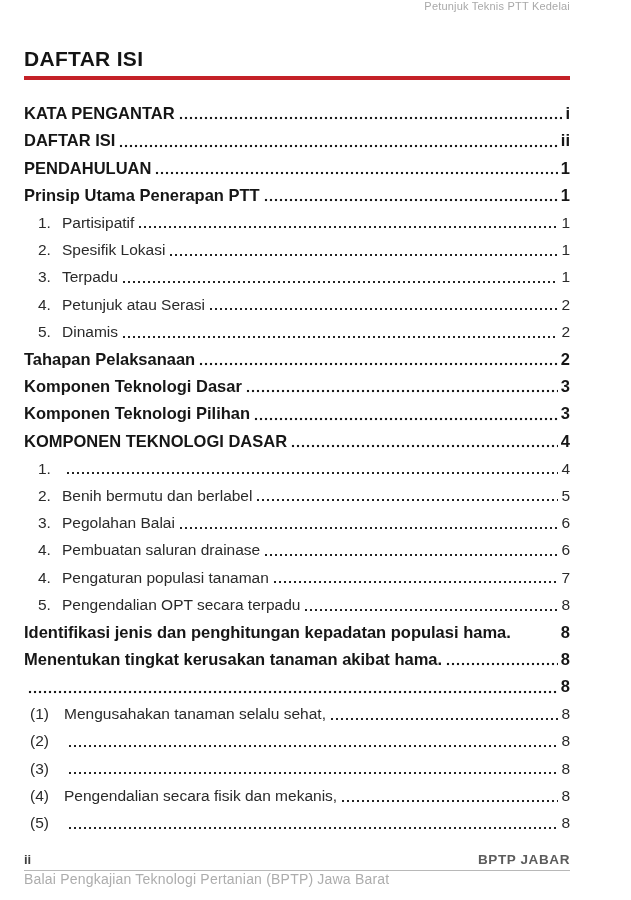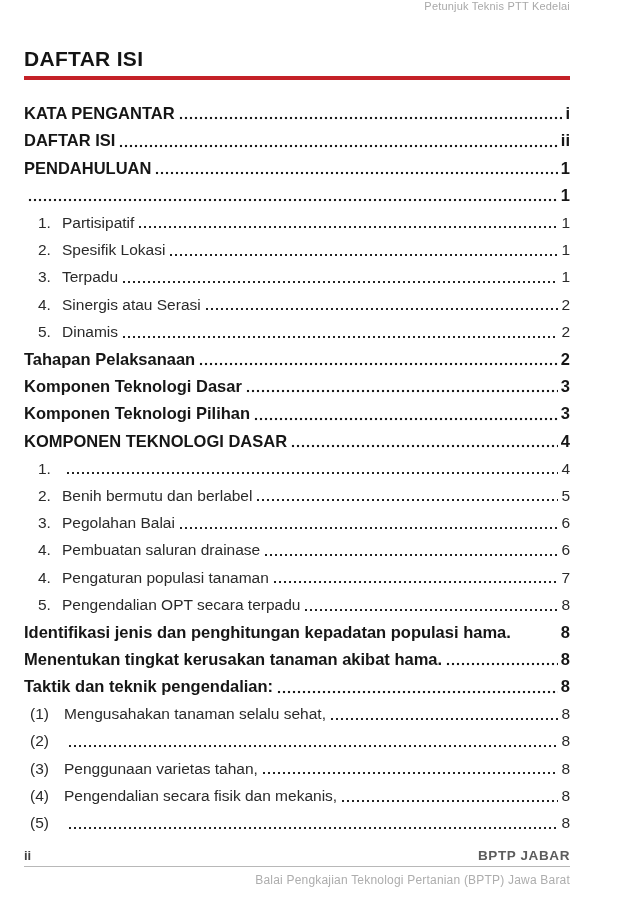--- a/index.html
+++ b/index.html
@@ -82,23 +82,23 @@
   .footer-page-num { font-size: 13px; color: #3f3f3f; font-weight: bold; }
   .footer-org-short {
     font-size: 13.5px;
     font-weight: bold;
     color: #5c5c5c;
     letter-spacing: 0.6px;
     margin-top: 12px;
   }
   .footer-line { height: 1px; background: #b8b8b8; }
   .footer-sub {
-    margin-top: 6px;
-    text-align: right;
-    font-size: 12px;
+    margin-top: 0;
+    text-align: left;
+    font-size: 14px;
     color: #adadad;
     letter-spacing: 0.2px;
   }
 </style>
 </head>
 <body>
 
 <div class="page">
 
   <div class="running-header">Petunjuk Teknis PTT Kedelai</div>
@@ -125,20 +125,21 @@
 
   <div class="toc-row bold indent-0">
 
     <span class="label">PENDAHULUAN</span>
     <span class="dots"></span>
     <span class="pg">1</span>
   </div>
 
   <div class="toc-row bold indent-0">
 
+    <span class="label">Prinsip Utama Penerapan PTT</span>
     <span class="dots"></span>
     <span class="pg">1</span>
   </div>
 
   <div class="toc-row normal indent-1">
     <span class="num">1.</span>
     <span class="label">Partisipatif</span>
     <span class="dots"></span>
     <span class="pg">1</span>
   </div>
@@ -152,21 +153,21 @@
 
   <div class="toc-row normal indent-1">
     <span class="num">3.</span>
     <span class="label">Terpadu</span>
     <span class="dots"></span>
     <span class="pg">1</span>
   </div>
 
   <div class="toc-row normal indent-1">
     <span class="num">4.</span>
-    <span class="label">Sinergis atau Serasi</span>
+    <span class="label">Petunjuk atau Serasi</span>
     <span class="dots"></span>
     <span class="pg">2</span>
   </div>
 
   <div class="toc-row normal indent-1">
     <span class="num">5.</span>
     <span class="label">Dinamis</span>
     <span class="dots"></span>
     <span class="pg">2</span>
   </div>
@@ -249,41 +250,39 @@
 
   <div class="toc-row bold indent-0">
 
     <span class="label">Menentukan tingkat kerusakan tanaman akibat hama.</span>
     <span class="dots"></span>
     <span class="pg">8</span>
   </div>
 
   <div class="toc-row bold indent-0">
 
-    <span class="label">Taktik dan teknik pengendalian:</span>
     <span class="dots"></span>
     <span class="pg">8</span>
   </div>
 
   <div class="toc-row normal indent-2">
     <span class="num">(1)</span>
     <span class="label">Mengusahakan tanaman selalu sehat,</span>
     <span class="dots"></span>
     <span class="pg">8</span>
   </div>
 
   <div class="toc-row normal indent-2">
     <span class="num">(2)</span>
     <span class="dots"></span>
     <span class="pg">8</span>
   </div>
 
   <div class="toc-row normal indent-2">
     <span class="num">(3)</span>
-    <span class="label">Penggunaan varietas tahan,</span>
     <span class="dots"></span>
     <span class="pg">8</span>
   </div>
 
   <div class="toc-row normal indent-2">
     <span class="num">(4)</span>
     <span class="label">Pengendalian secara fisik dan mekanis,</span>
     <span class="dots"></span>
     <span class="pg">8</span>
   </div>

